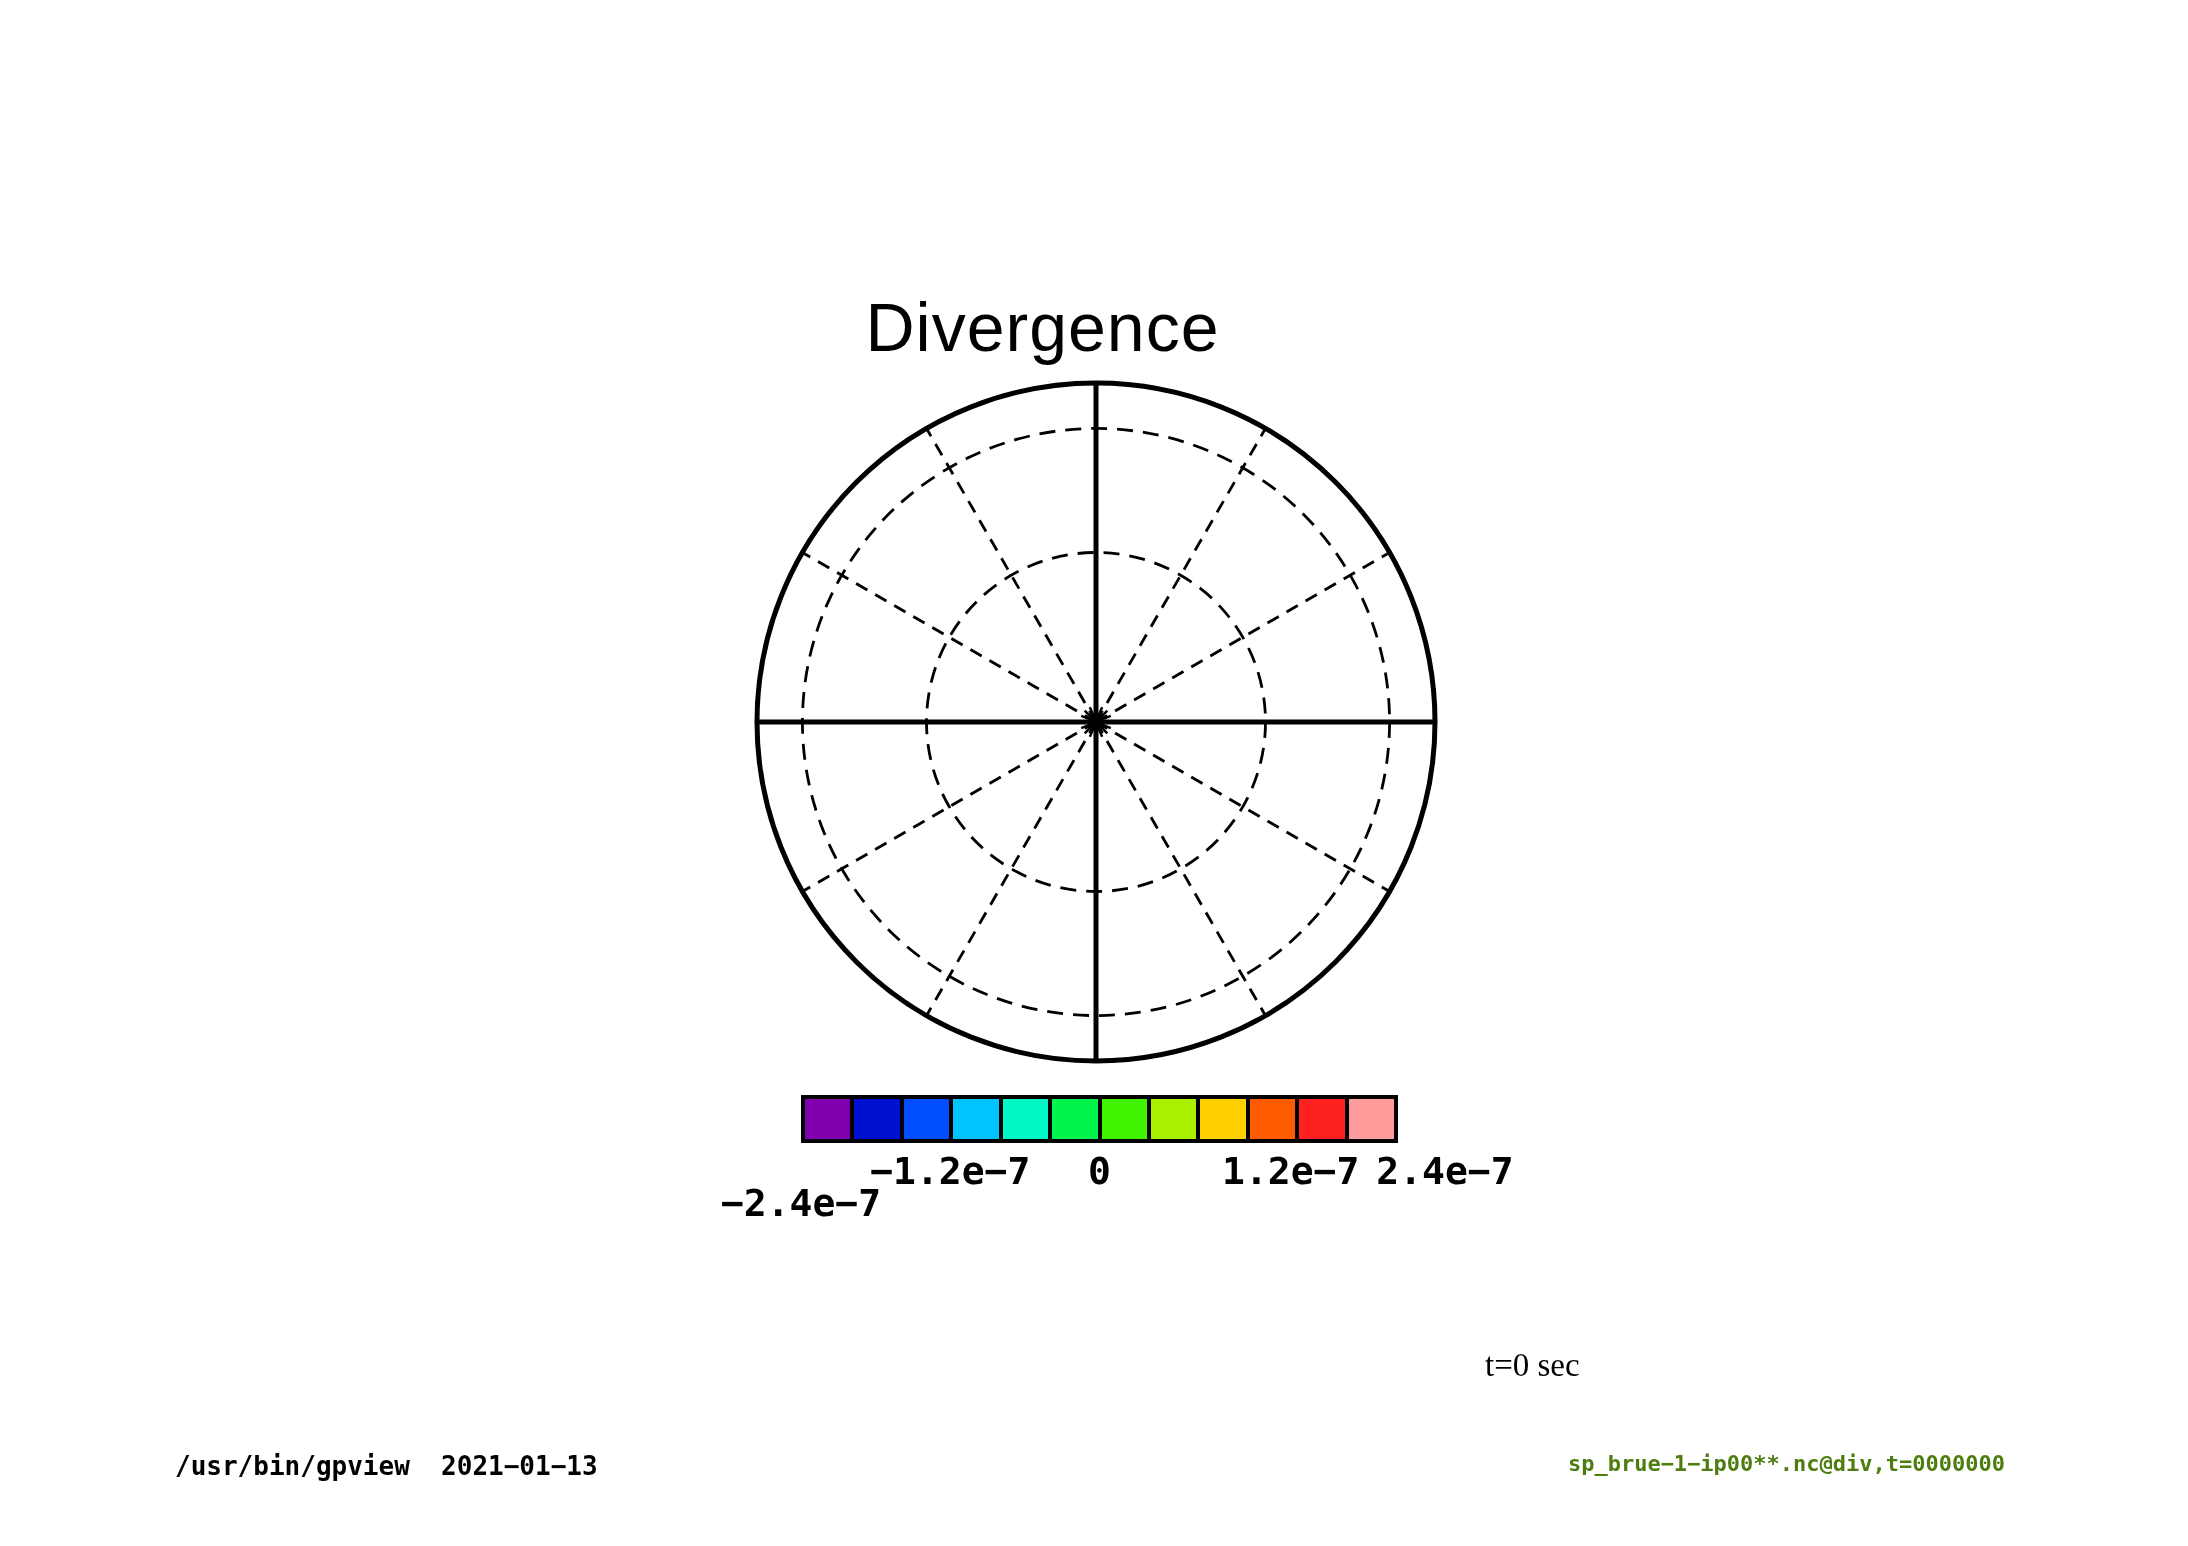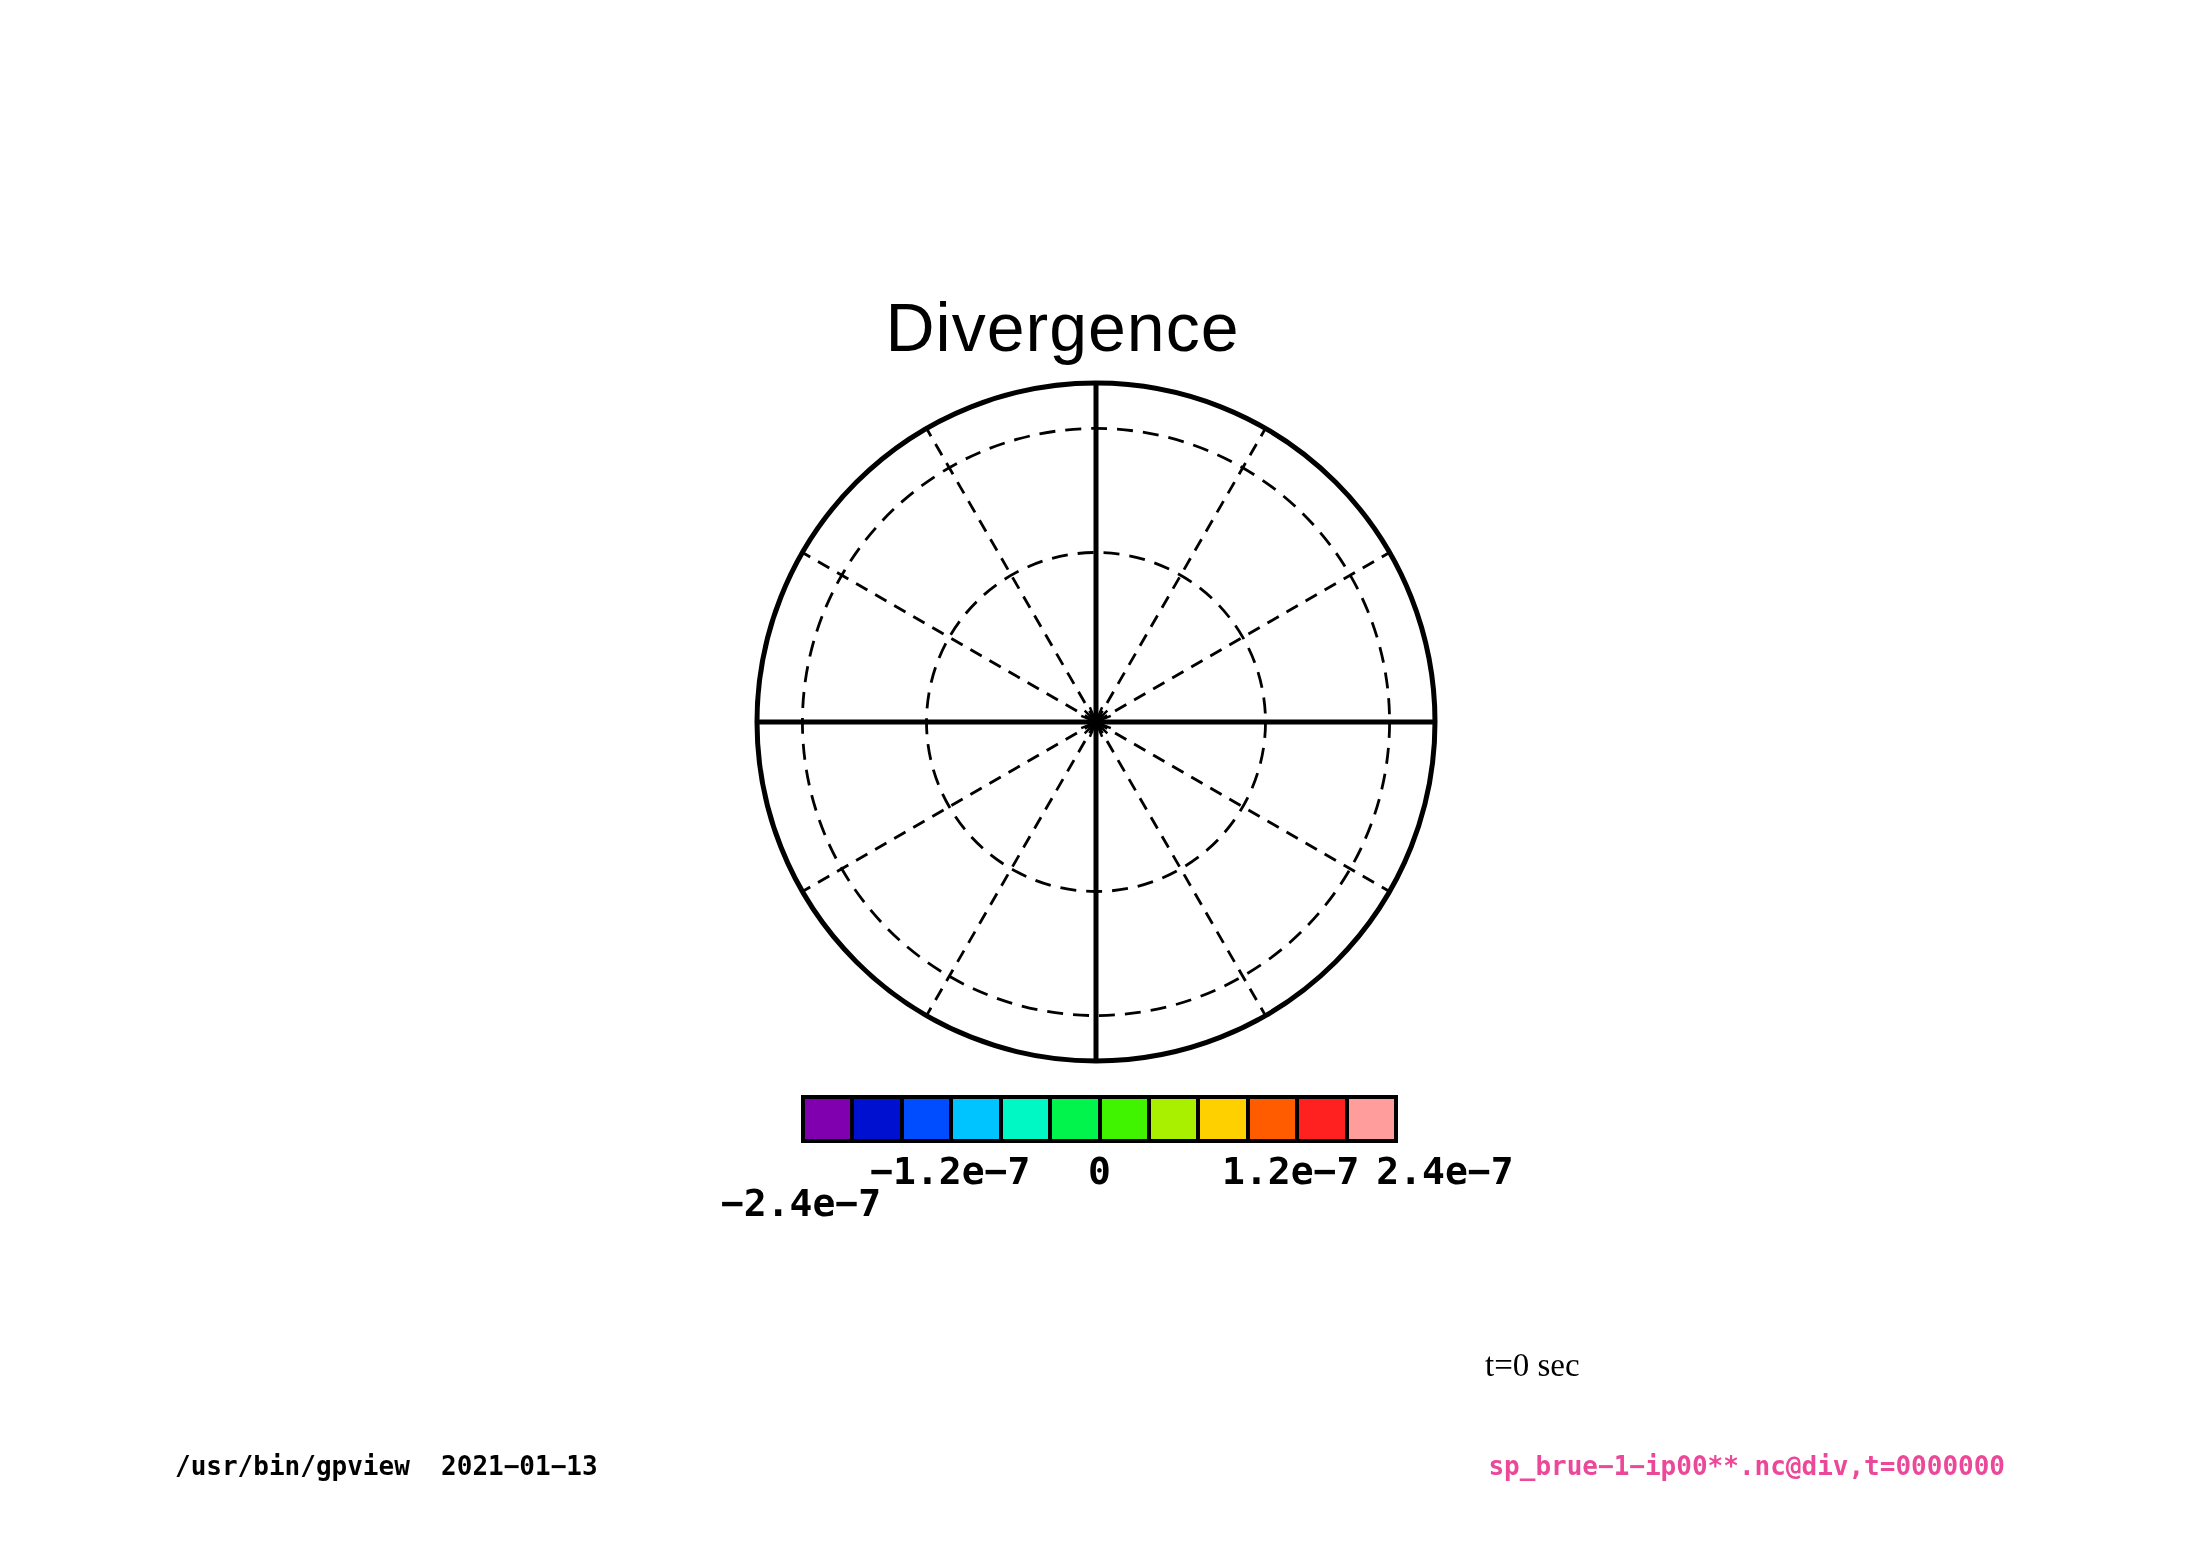--- a/index.html
+++ b/index.html
@@ -16,21 +16,20 @@
     position: absolute;
     top: 288px;
     left: 0;
     width: 2085px;
     text-align: center;
     font-family: "Liberation Sans", sans-serif;
     font-size: 68px;
     font-weight: 400;
     letter-spacing: 1px;
     color: #000;
-    margin-left: 20px;
   }
   .plot-svg {
     position: absolute;
     top: 0;
     left: 0;
   }
   .colorbar {
     position: absolute;
     left: 801px;
     top: 1095px;
@@ -80,24 +79,24 @@
     font-size: 26px;
     font-weight: bold;
     white-space: pre;
     color: #000;
   }
   .footer-right {
     position: absolute;
     right: 183px;
     top: 1451px;
     font-family: "DejaVu Sans Mono", monospace;
-    font-size: 26px;
+    font-size: 22px;
     font-weight: bold;
     white-space: pre;
-    color: #ec4899;
+    color: #4d7c0f;
   }
 </style>
 </head>
 <body>
 
 <div class="page-title">Divergence</div>
 
 <svg class="plot-svg" width="2188" height="1546" viewBox="0 0 2188 1546">
     <circle cx="1096" cy="722" r="293.574" fill="none" stroke="#000000" stroke-width="2.8" stroke-dasharray="16 10"></circle>
     <circle cx="1096" cy="722" r="169.5" fill="none" stroke="#000000" stroke-width="2.8" stroke-dasharray="16 10"></circle>

